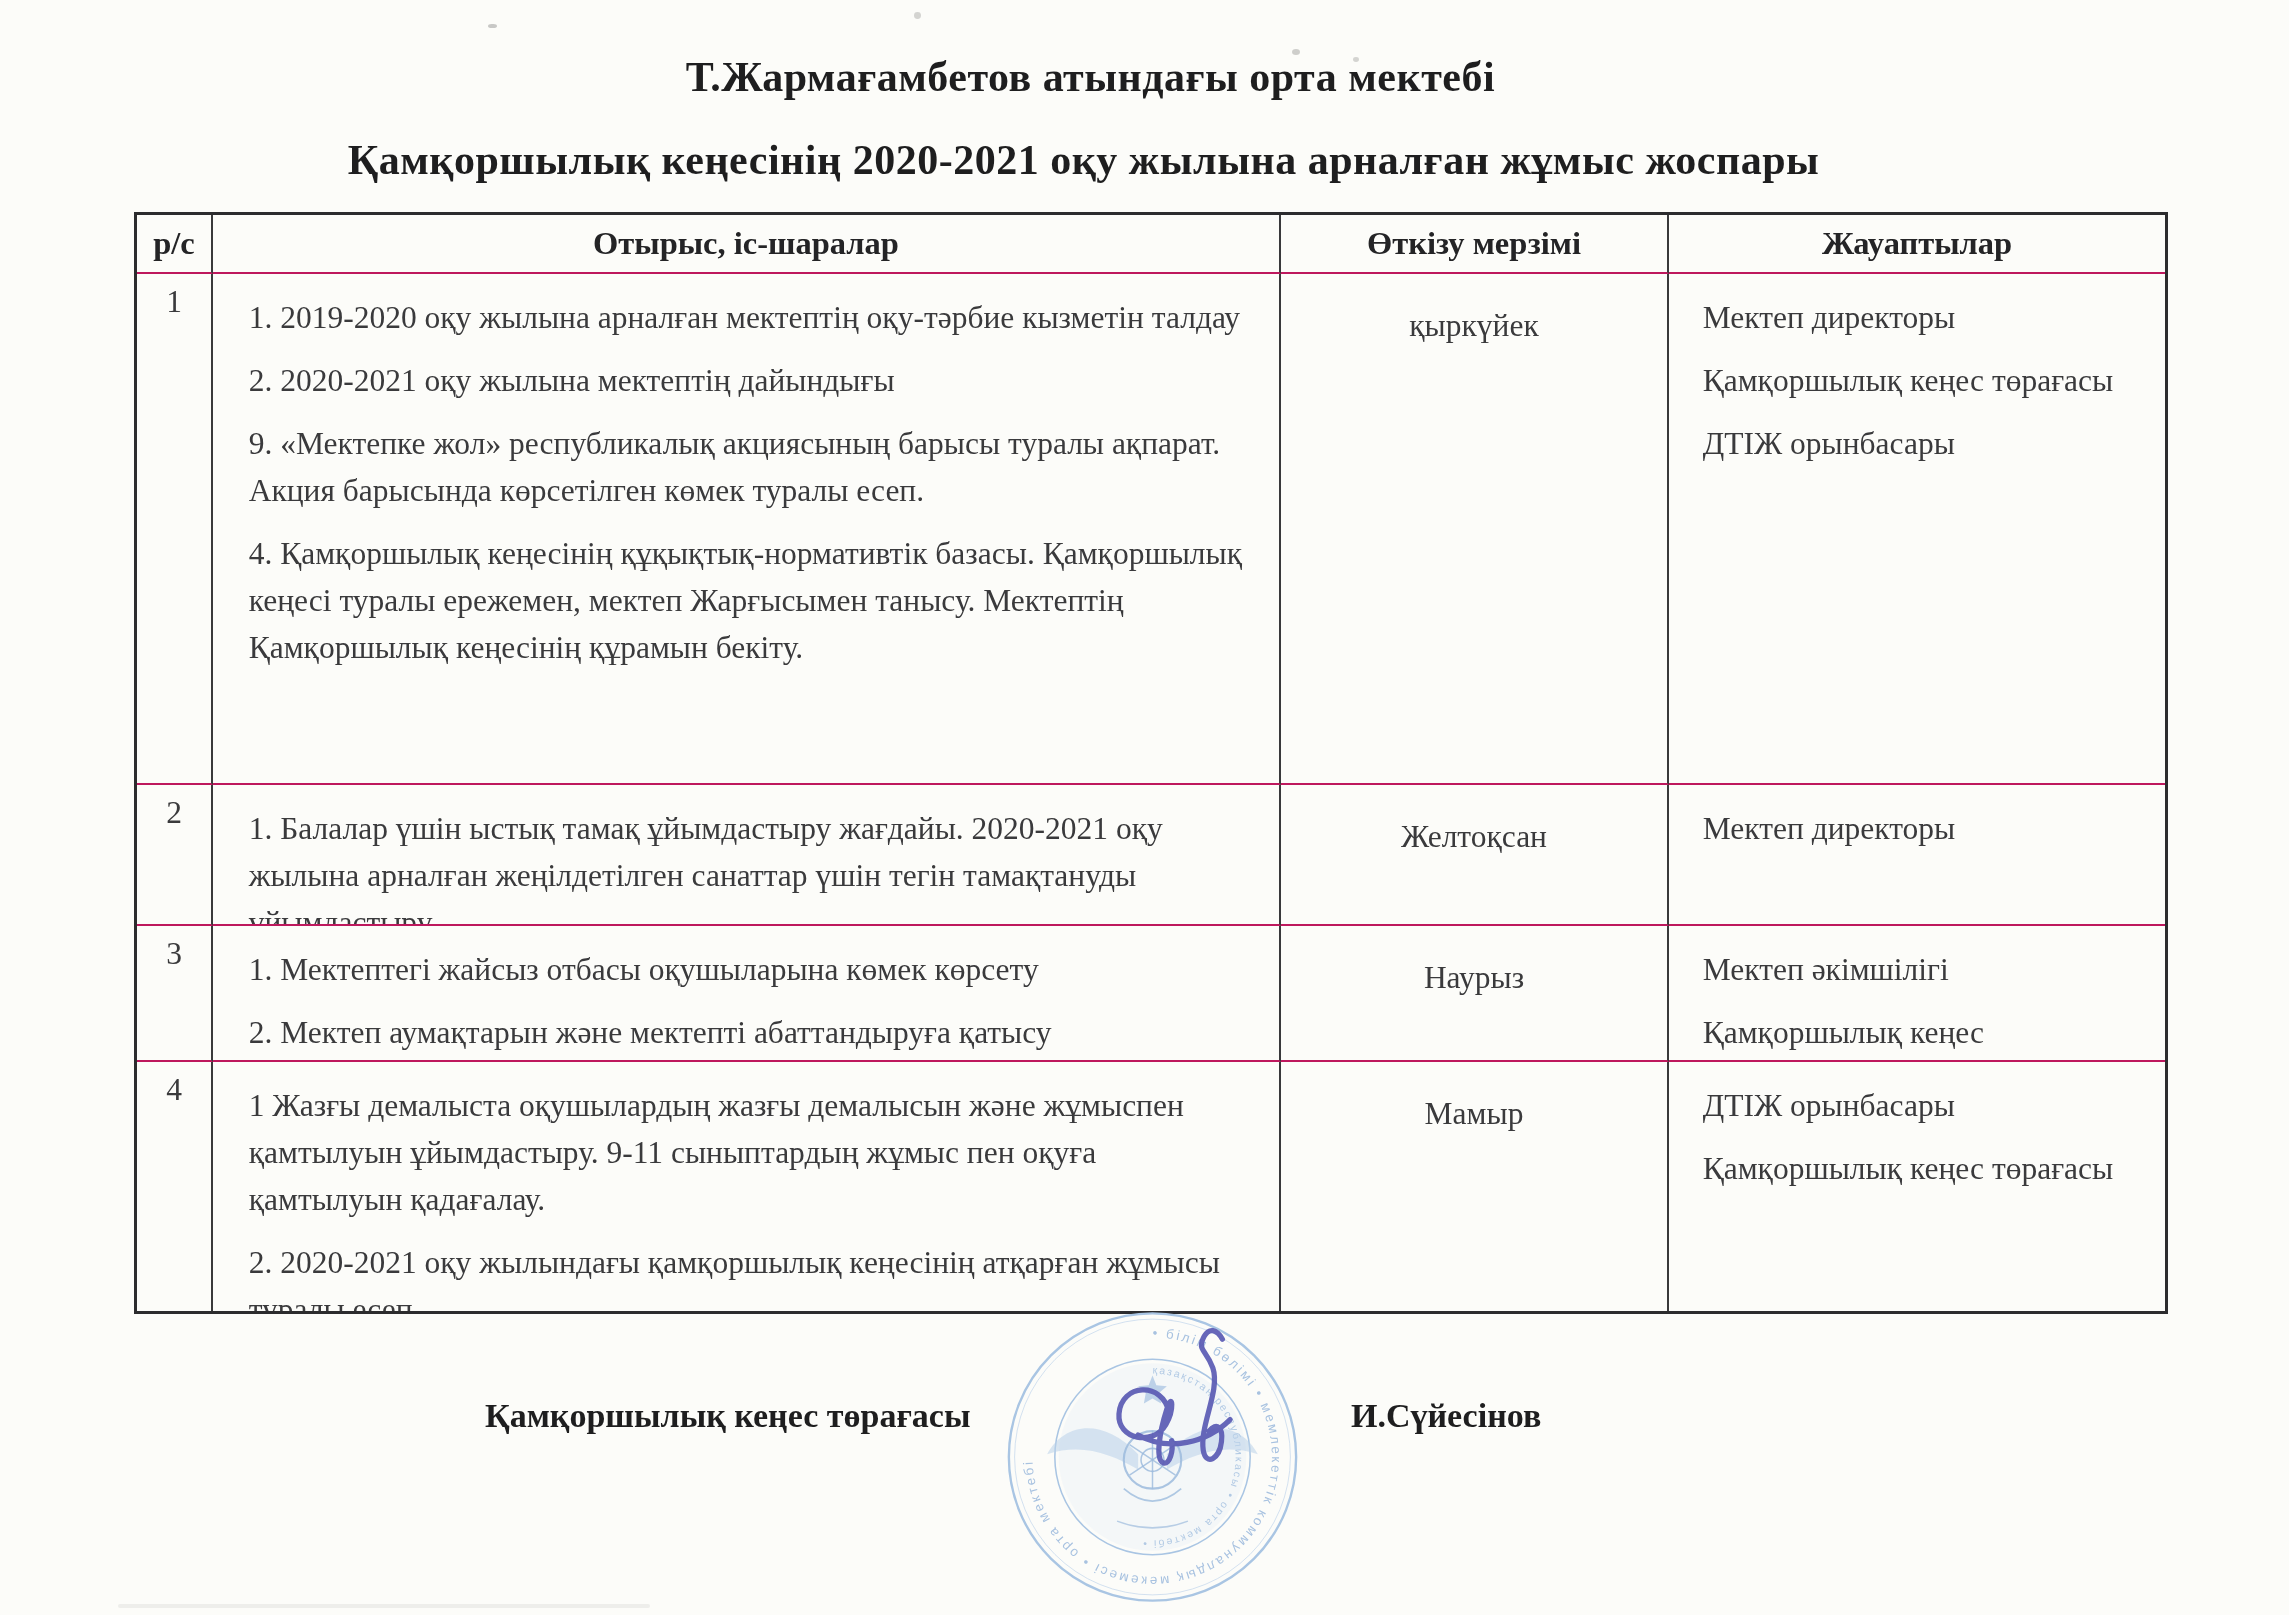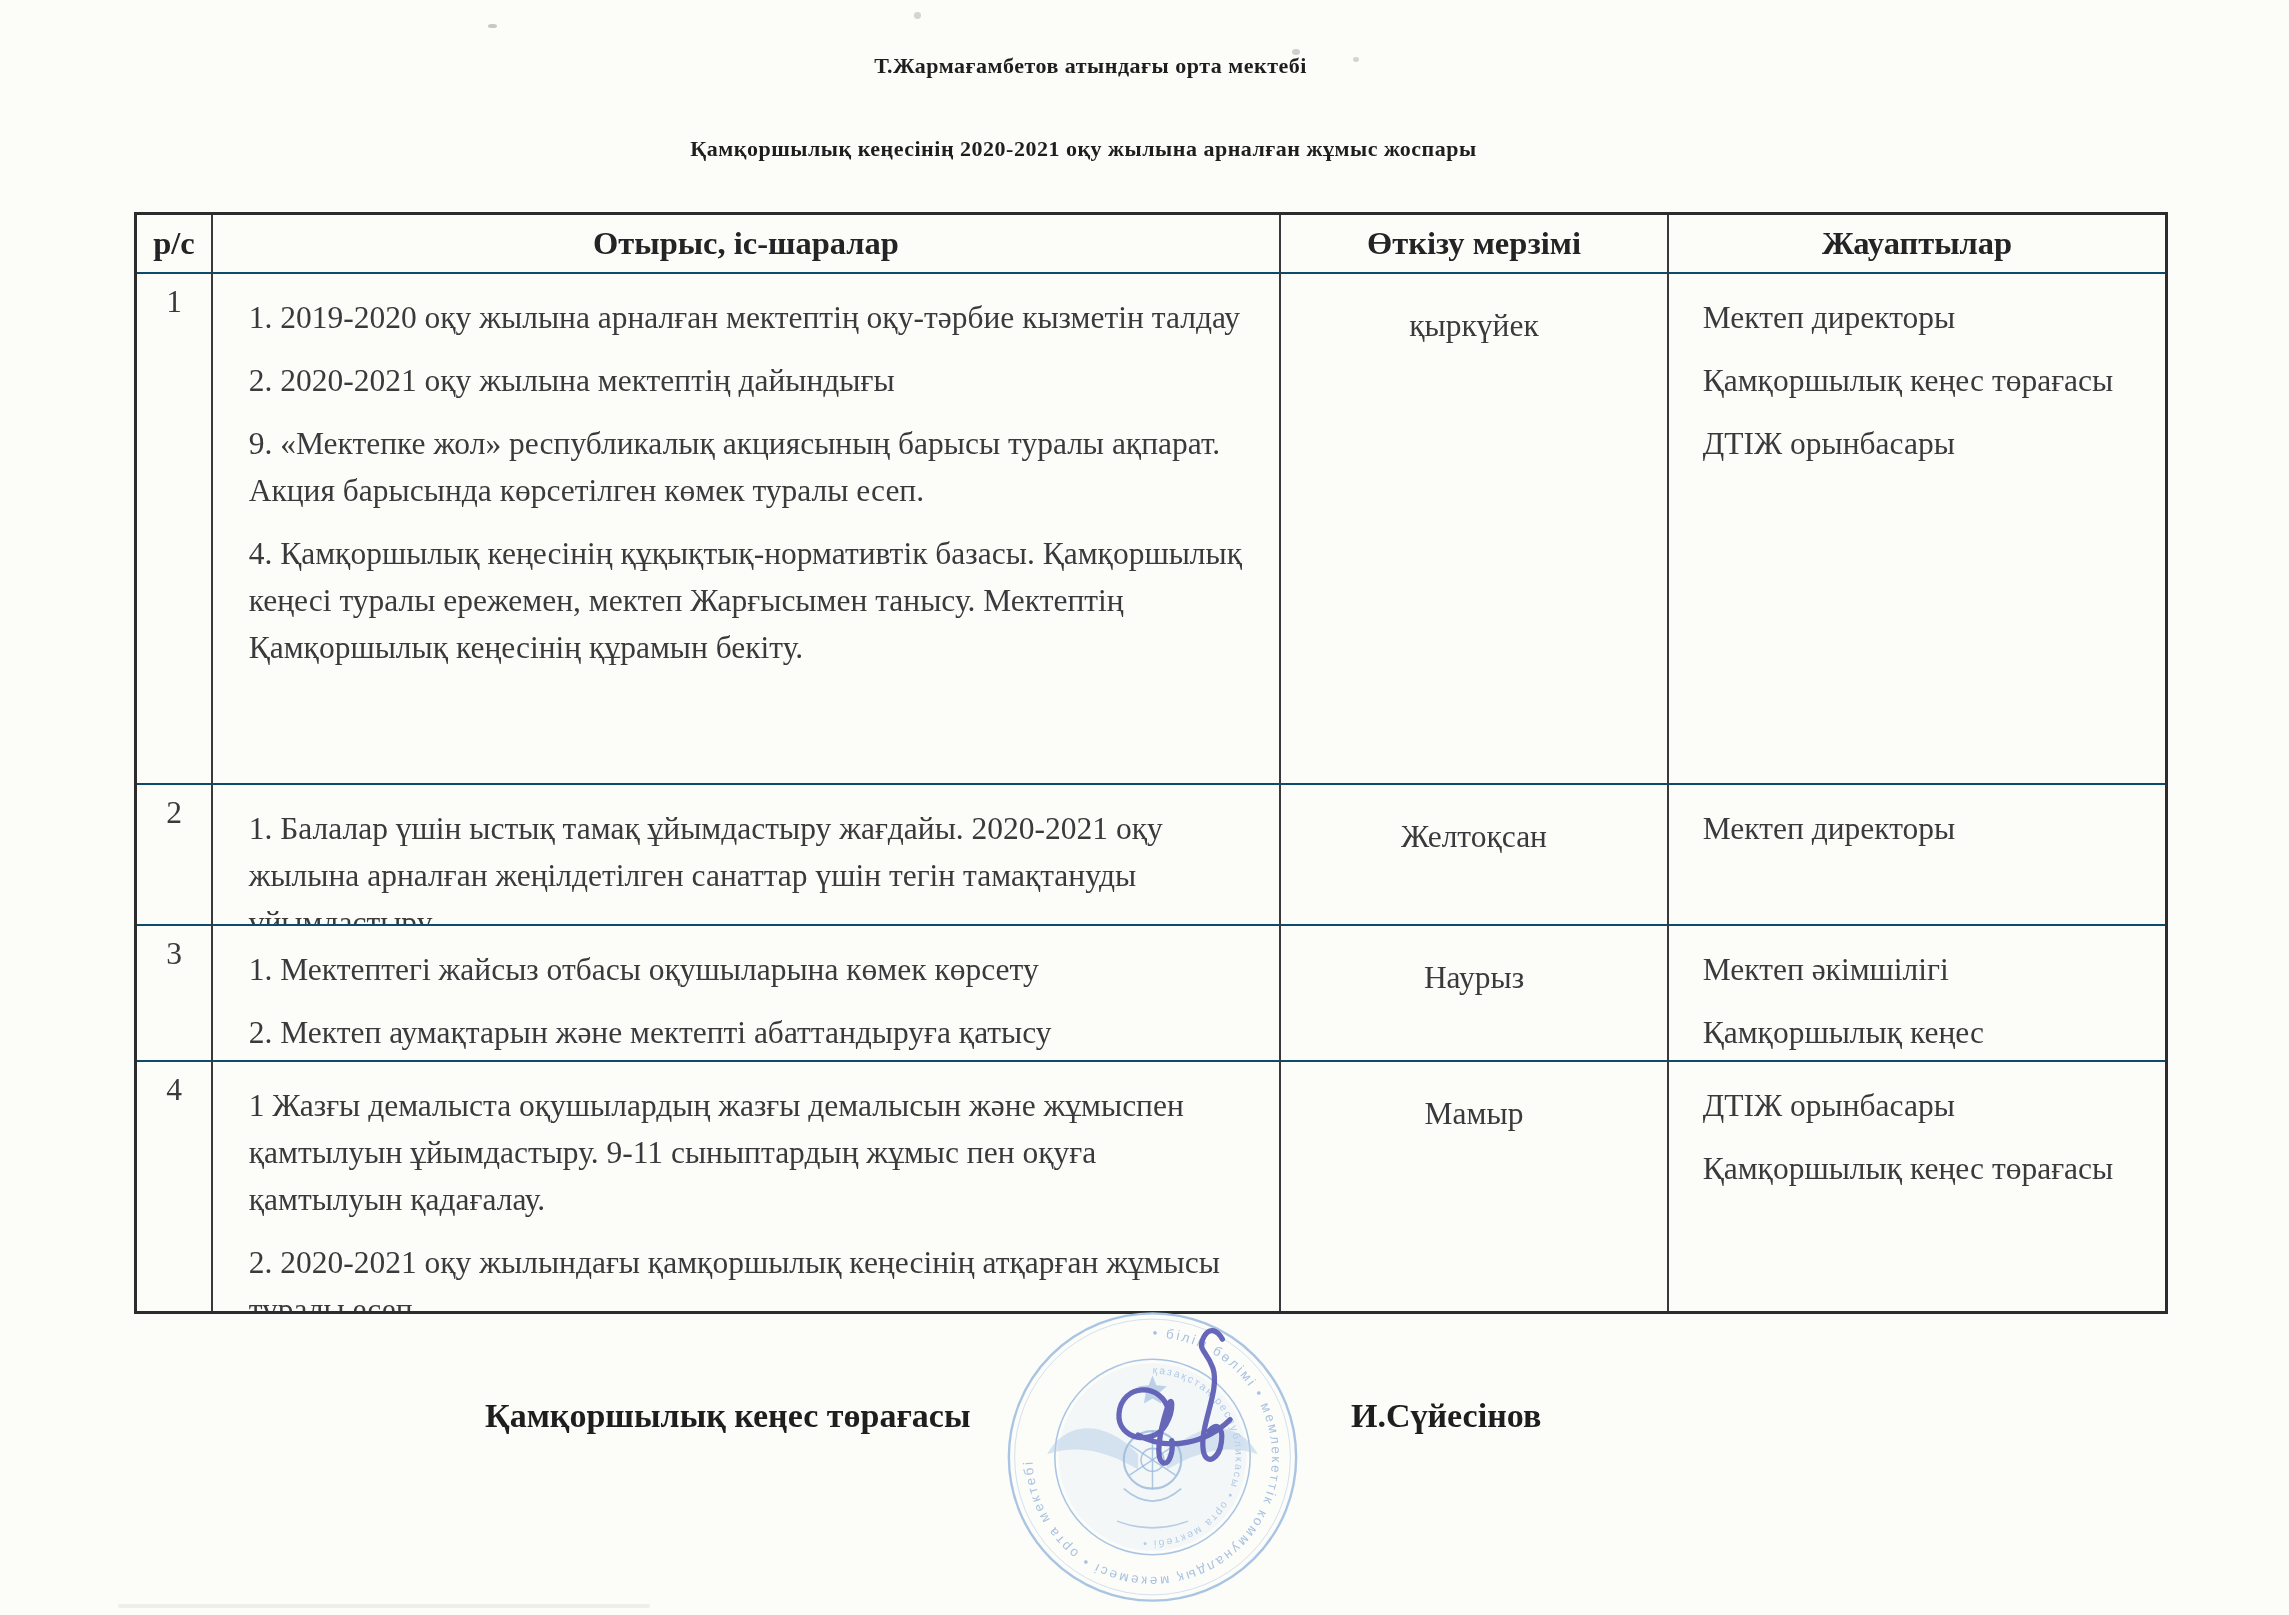--- a/index.html
+++ b/index.html
@@ -3,34 +3,34 @@
 <meta charset="utf-8">
 <style>
   html,body{margin:0;padding:0;background:#e8e8e6;}
   .page{
     position:relative;width:2289px;height:1616px;margin:0 auto;
     background:#fcfcf9;overflow:hidden;
     font-family:"Liberation Serif","DejaVu Serif",serif;
     color:#3a3a3c;
   }
   .title{position:absolute;left:50%;transform:translateX(-50%);
-    font-weight:bold;color:#1e1e1f;white-space:nowrap;font-size:22px;letter-spacing:0.5px;}
+    font-weight:bold;color:#1e1e1f;white-space:nowrap;font-size:42px;letter-spacing:0.5px;}
   .title-school{top:53px;margin-left:-54px;}
   .title-plan{top:136px;margin-left:-61px;}
 
   
   .tbl{
     position:absolute;left:134px;top:212px;width:2028px;height:1096px;
     border:3px solid #2c2c2e;background:transparent;
     display:grid;
     grid-template-columns:76px 1068px 388px 496px;
     grid-template-rows:59px 511px 141px 136px 249px;
   }
   .tbl *{box-sizing:border-box;}
-  .cell{border-right:2px solid #39393b;border-bottom:2px solid #0c4a6e;
+  .cell{border-right:2px solid #39393b;border-bottom:2px solid #be185d;
     font-size:31.5px;line-height:47px;overflow:hidden;}
   .cell.last-col{border-right:none;}
   .cell.last-row{border-bottom:none;}
   .hcell{font-weight:bold;color:#242426;font-size:32.5px;
     display:flex;align-items:center;justify-content:center;line-height:1;}
   .numcell{text-align:center;padding-top:3.9px;}
   .actcell{padding:3.9px 17.7px 0 19.7px;}
   .actcell p,.respcell p,.datecell p{margin:16px;}
   .datecell{text-align:center;padding-top:12px;}
   .respcell{padding:3.9px 13.8px 0 17.7px;}

